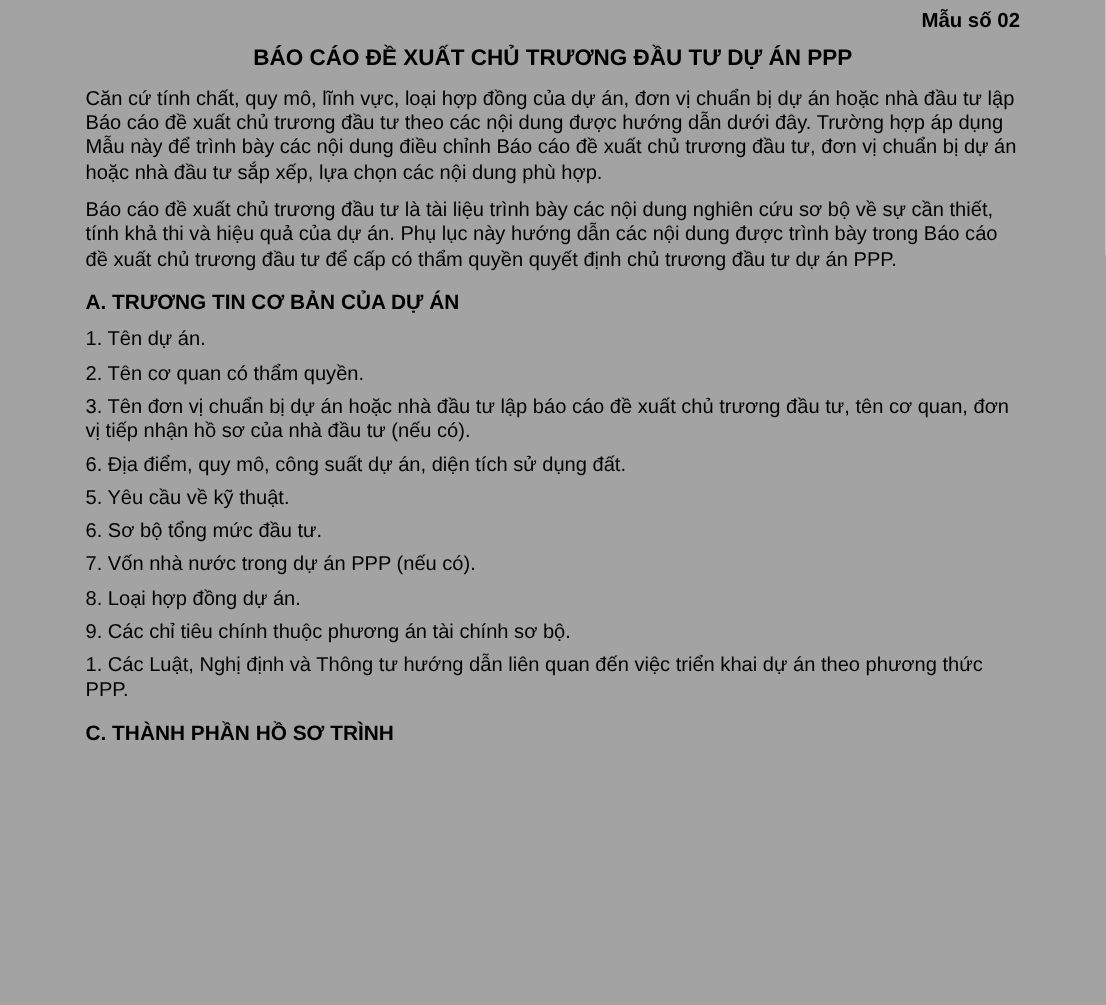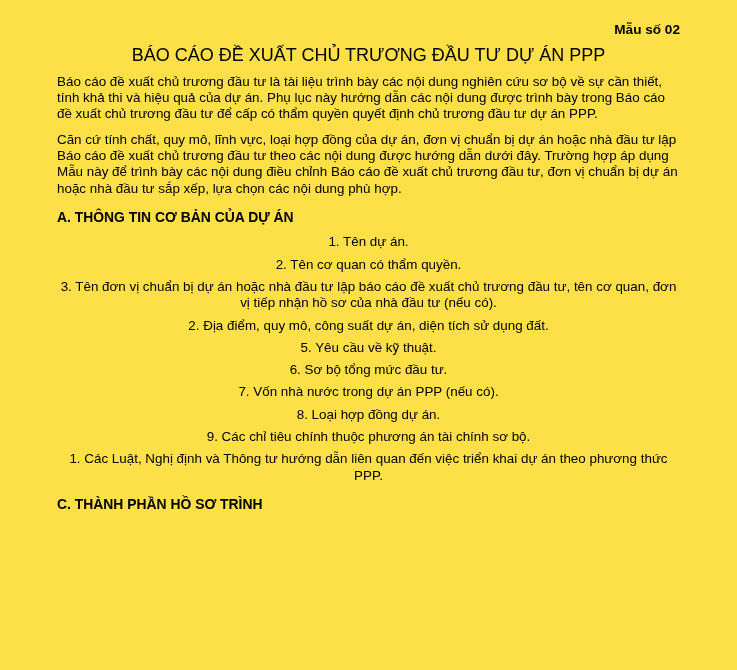--- a/index.html
+++ b/index.html
@@ -9,74 +9,73 @@
   }
   body {
     width: 737px;
     height: 670px;
     overflow: hidden;
   }
   .page {
     box-sizing: border-box;
     width: 737px;
     height: 670px;
-    padding: 22px 57px 0 57px;
+    padding: 6px 57px 0 57px;
     font-family: "Liberation Sans", sans-serif;
     font-size: 13.4px;
     line-height: 16.3px;
     color: #000000;
-    background: #fde047;
+    background: #a3a3a3;
   }
   .form-label {
     text-align: right;
     font-weight: bold;
     font-size: 13.6px;
     margin: 0 0 9px 0;
   }
   .doc-title {
     text-align: center;
-    font-weight: normal;
-    font-size: 18px;
+    font-weight: bold;
+    font-size: 15px;
     margin: 0 0 10px 0;
     line-height: 16.5px;
   }
   .para {
     margin: 9px 0;
   }
   .section-heading {
     font-weight: bold;
     font-size: 13.9px;
     margin: 12px 0 9px 0;
     line-height: 16.5px;
   }
   .item {
     margin: 6px 0;
-    text-align: center;
   }
 </style>
 </head>
 <body>
 
 <div class="page">
 
   <div class="form-label">Mẫu số 02</div>
 
   <div class="doc-title">BÁO CÁO ĐỀ XUẤT CHỦ TRƯƠNG ĐẦU TƯ DỰ ÁN PPP</div>
 
+  <p class="para">Căn cứ tính chất, quy mô, lĩnh vực, loại hợp đồng của dự án, đơn vị chuẩn bị dự án hoặc nhà đầu tư lập Báo cáo đề xuất chủ trương đầu tư theo các nội dung được hướng dẫn dưới đây. Trường hợp áp dụng Mẫu này để trình bày các nội dung điều chỉnh Báo cáo đề xuất chủ trương đầu tư, đơn vị chuẩn bị dự án hoặc nhà đầu tư sắp xếp, lựa chọn các nội dung phù hợp.</p>
+
   <p class="para">Báo cáo đề xuất chủ trương đầu tư là tài liệu trình bày các nội dung nghiên cứu sơ bộ về sự cần thiết, tính khả thi và hiệu quả của dự án. Phụ lục này hướng dẫn các nội dung được trình bày trong Báo cáo đề xuất chủ trương đầu tư để cấp có thẩm quyền quyết định chủ trương đầu tư dự án PPP.</p>
 
-  <p class="para">Căn cứ tính chất, quy mô, lĩnh vực, loại hợp đồng của dự án, đơn vị chuẩn bị dự án hoặc nhà đầu tư lập Báo cáo đề xuất chủ trương đầu tư theo các nội dung được hướng dẫn dưới đây. Trường hợp áp dụng Mẫu này để trình bày các nội dung điều chỉnh Báo cáo đề xuất chủ trương đầu tư, đơn vị chuẩn bị dự án hoặc nhà đầu tư sắp xếp, lựa chọn các nội dung phù hợp.</p>
-
-  <div class="section-heading">A. THÔNG TIN CƠ BẢN CỦA DỰ ÁN</div>
+  <div class="section-heading">A. TRƯƠNG TIN CƠ BẢN CỦA DỰ ÁN</div>
 
 
   <p class="item">1. Tên dự án.</p>
   <p class="item">2. Tên cơ quan có thẩm quyền.</p>
   <p class="item">3. Tên đơn vị chuẩn bị dự án hoặc nhà đầu tư lập báo cáo đề xuất chủ trương đầu tư, tên cơ quan, đơn vị tiếp nhận hồ sơ của nhà đầu tư (nếu có).</p>
-  <p class="item">2. Địa điểm, quy mô, công suất dự án, diện tích sử dụng đất.</p>
+  <p class="item">6. Địa điểm, quy mô, công suất dự án, diện tích sử dụng đất.</p>
   <p class="item">5. Yêu cầu về kỹ thuật.</p>
   <p class="item">6. Sơ bộ tổng mức đầu tư.</p>
   <p class="item">7. Vốn nhà nước trong dự án PPP (nếu có).</p>
   <p class="item">8. Loại hợp đồng dự án.</p>
   <p class="item">9. Các chỉ tiêu chính thuộc phương án tài chính sơ bộ.</p>
 
 
 
   <p class="item">1. Các Luật, Nghị định và Thông tư hướng dẫn liên quan đến việc triển khai dự án theo phương thức PPP.</p>
 

